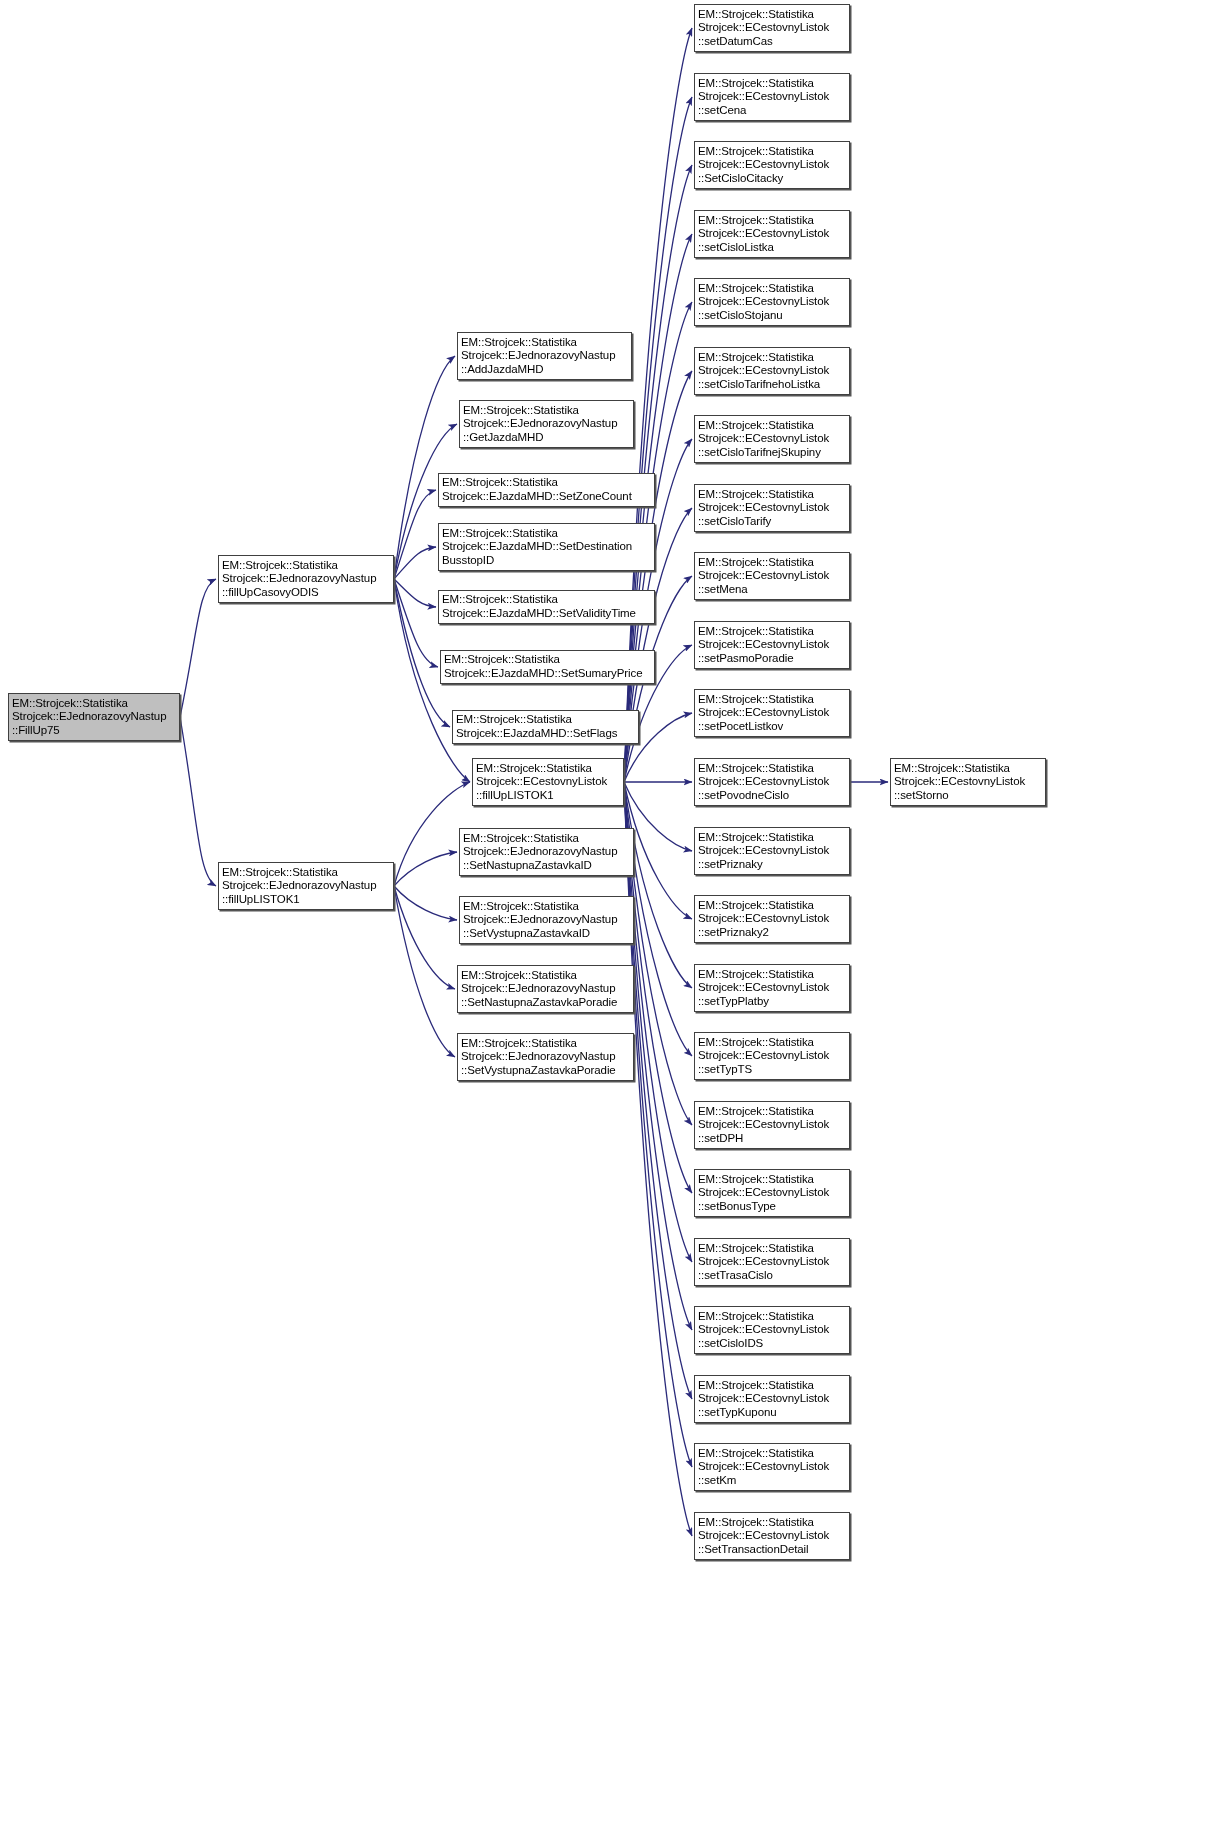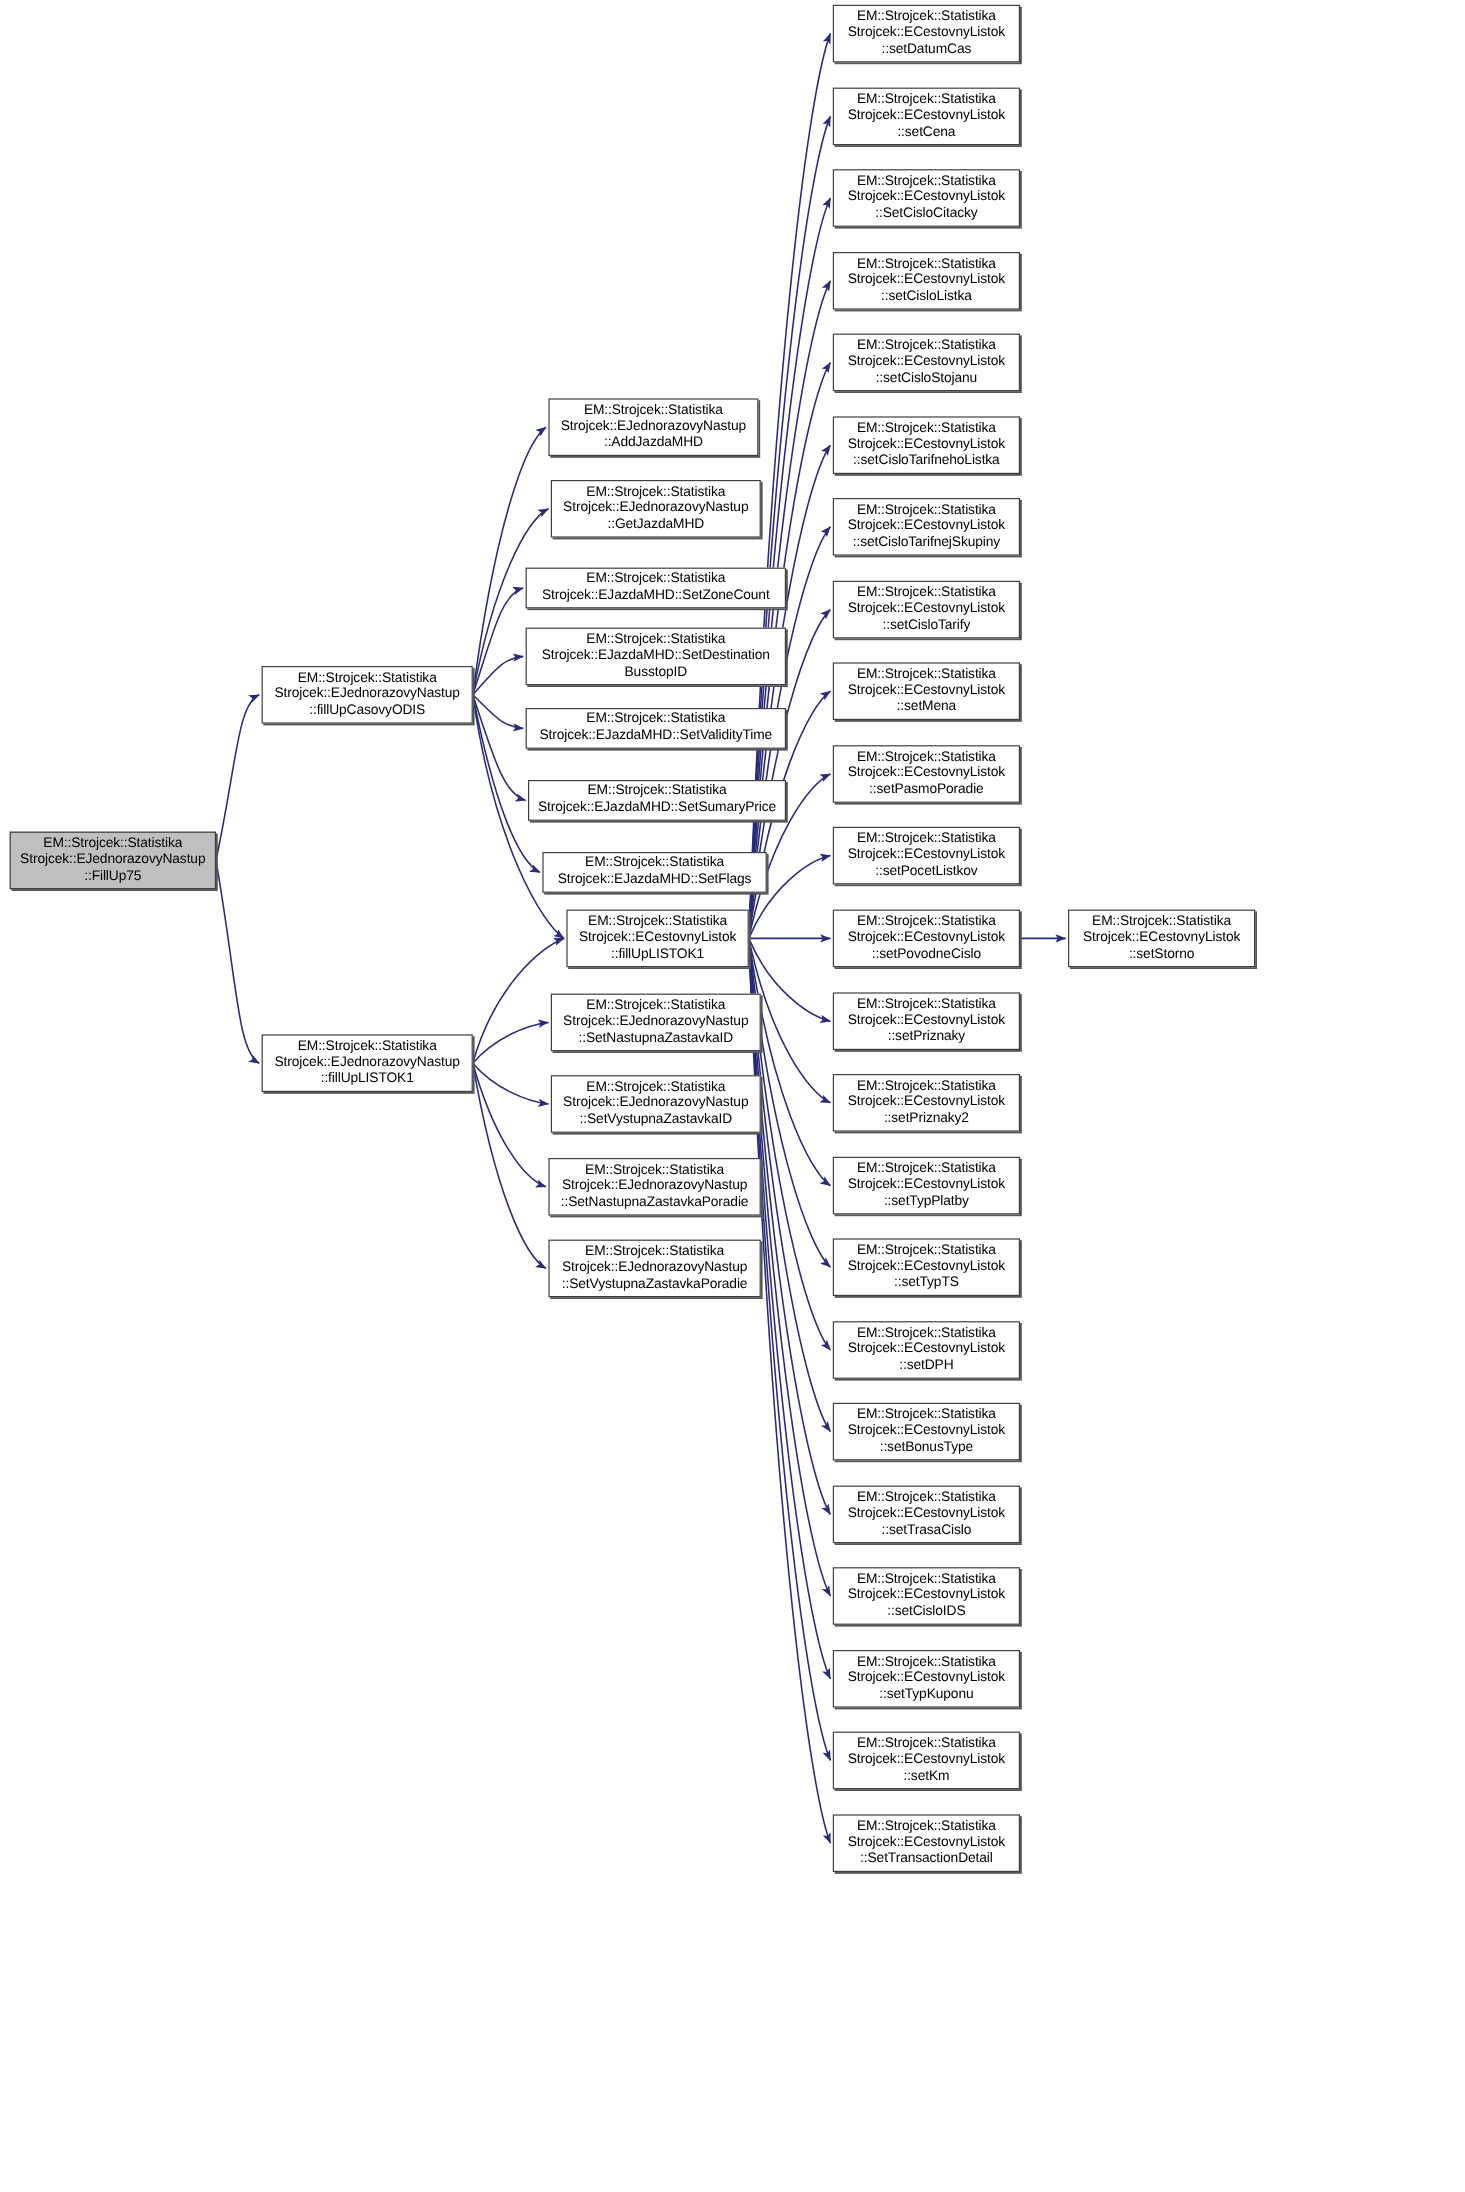--- a/index.html
+++ b/index.html
@@ -18,21 +18,20 @@
     pointer-events:none;
   }
   .node{
     position:absolute;
     box-sizing:border-box;
     border:1px solid #404040;
     background:#ffffff;
     color:#000000;
     font-size:11.5px;
     line-height:13.6px;
-    text-align:center;
     display:flex;
     flex-direction:column;
     justify-content:center;
     align-items:center;
     padding:2px 3px;
     box-shadow:1.5px 1.5px 0 0 #555555;
     white-space:pre-line;
     letter-spacing:-0.1px;
   }
   .node.root{

